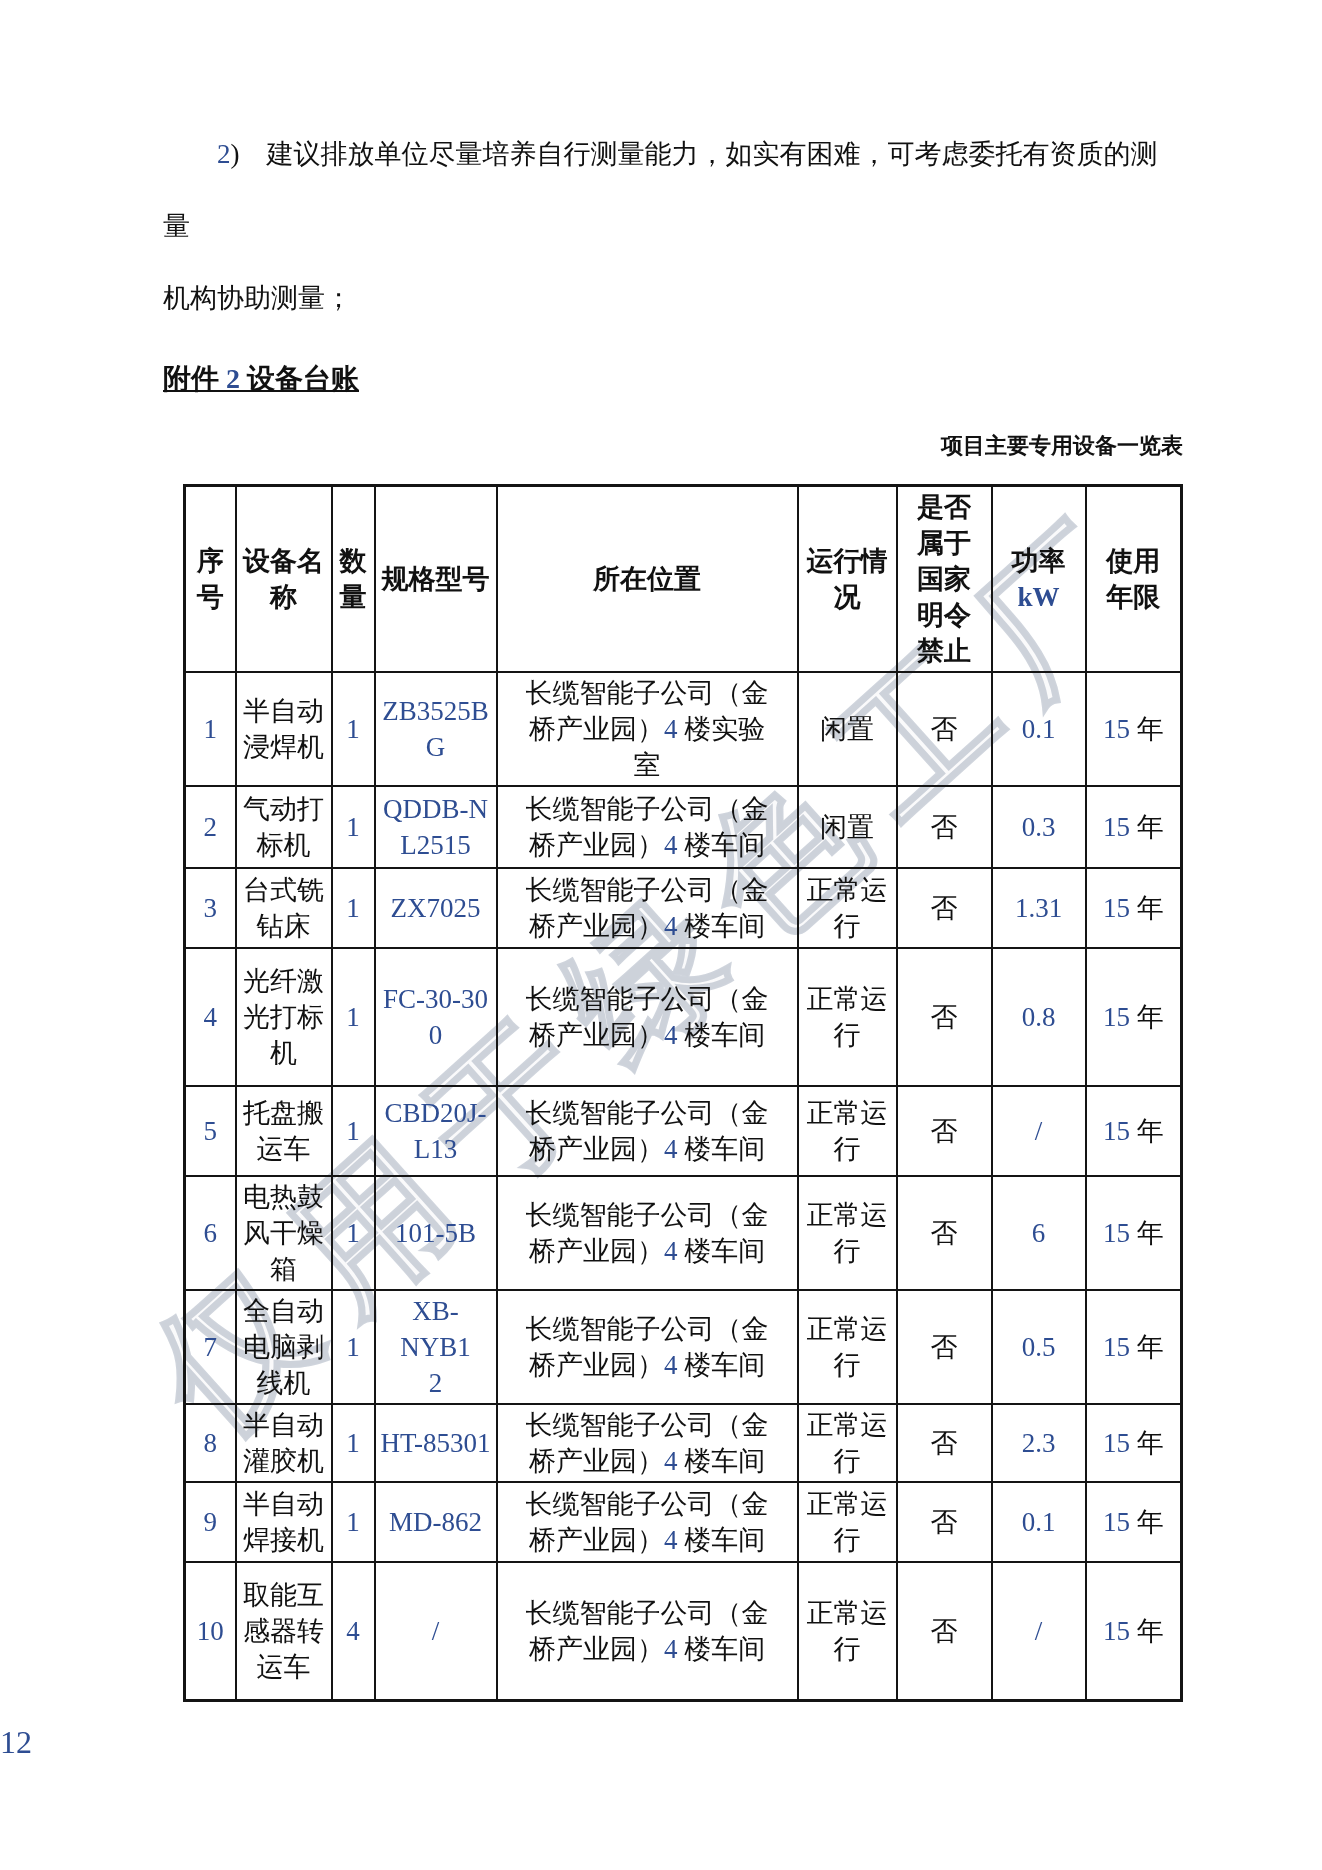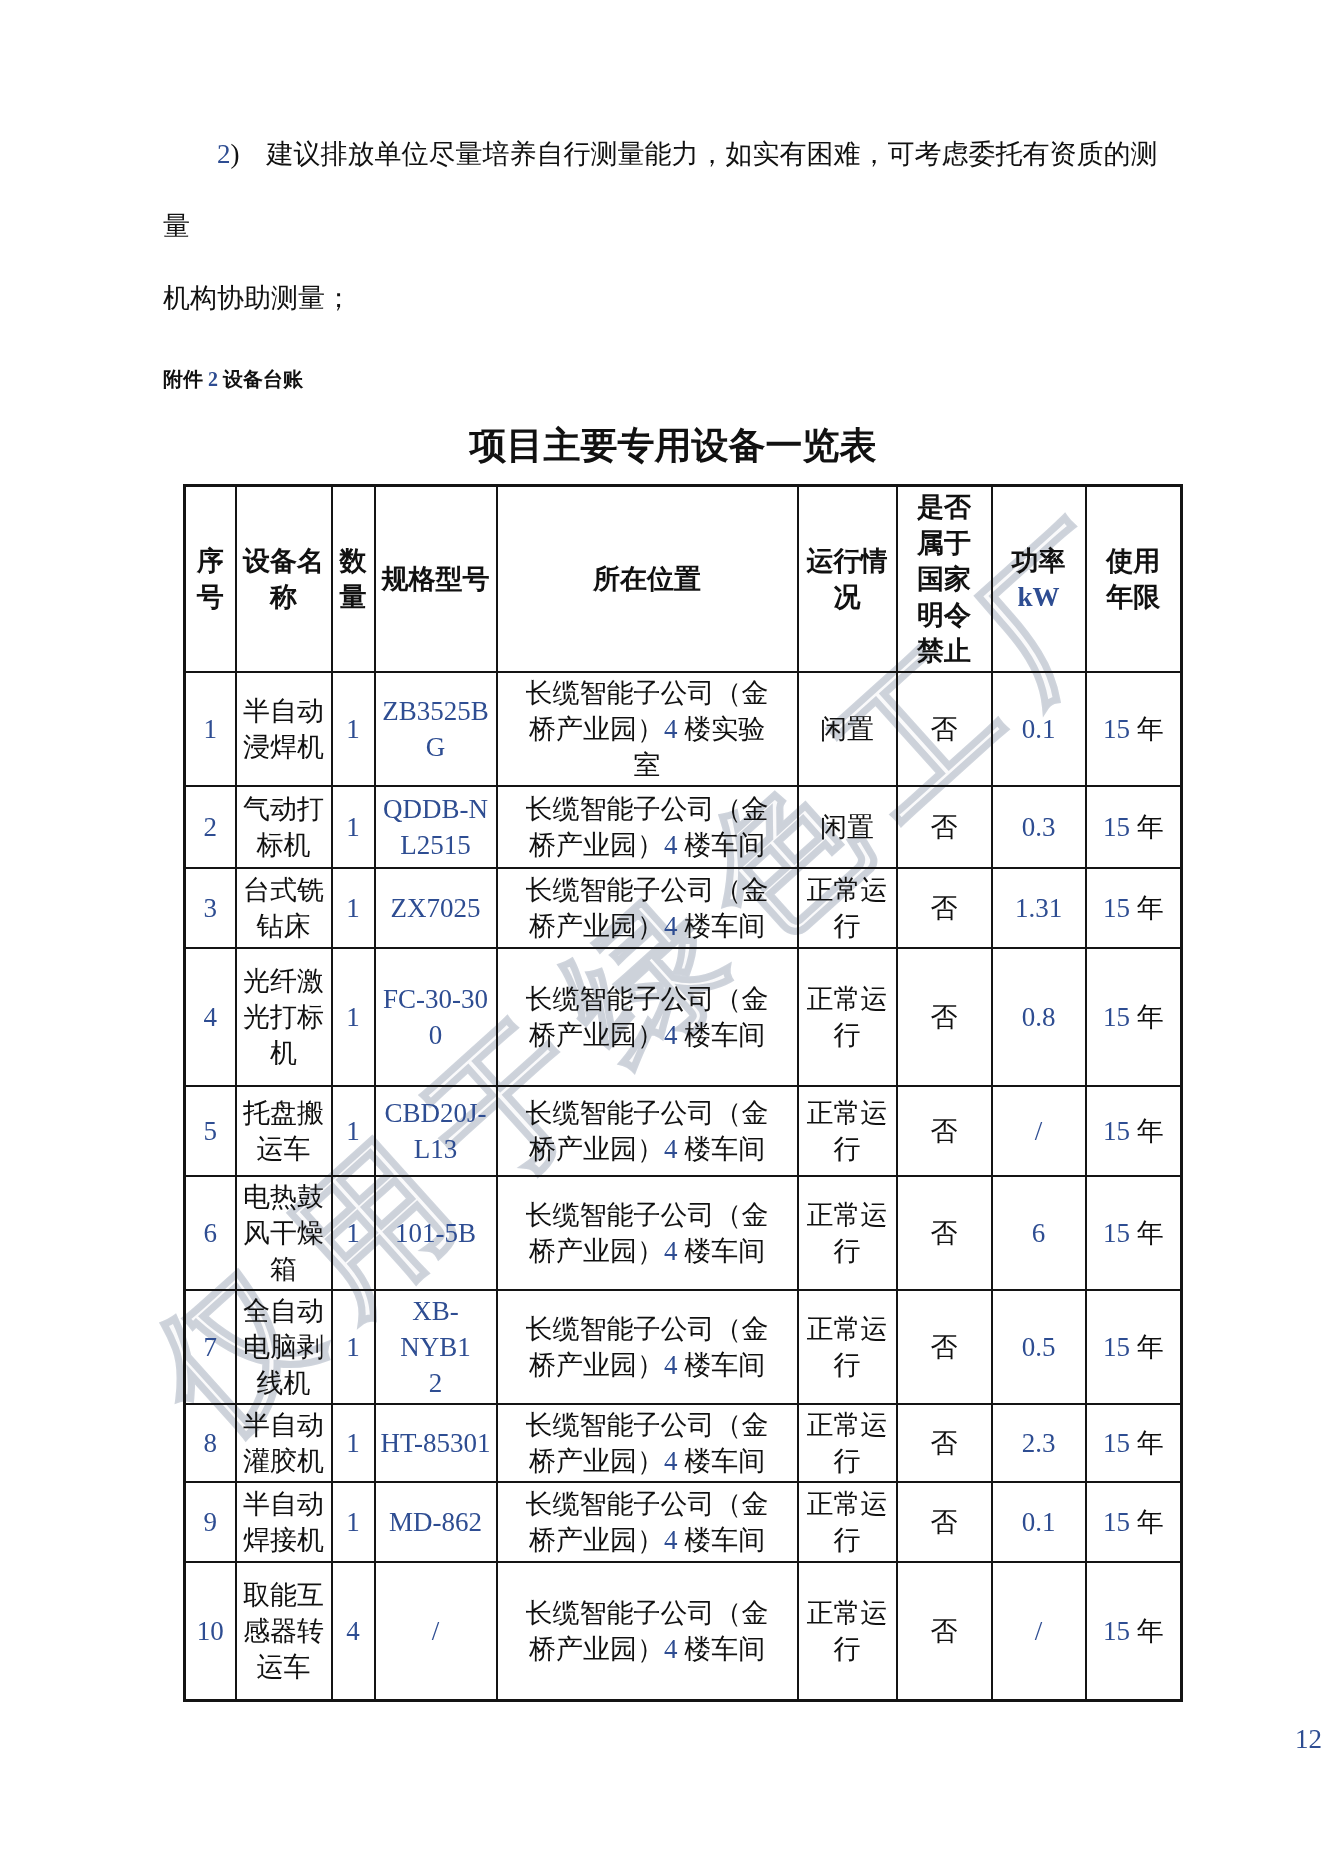--- a/index.html
+++ b/index.html
@@ -7,24 +7,24 @@
     width:1322px;height:1870px;position:relative;overflow:hidden;
     font-family:"Liberation Serif","DejaVu Serif",serif;
     color:#111;
   }
   .content{position:relative;z-index:2;padding:118px 139px 0 143px;margin-left:20px;}
   .para{
     font-size:27px;line-height:72px;margin:0;
     white-space:pre-line;text-indent:54px;
   }
   .attachment-heading{
-    font-size:20px;font-weight:bold;margin:12px 0 0 0;line-height:66px;
+    font-size:28px;font-weight:bold;margin:12px 0 0 0;line-height:66px;text-decoration:underline;
   }
   .table-title{
-    font-size:37px;font-weight:bold;text-align:center;margin:4px 0 0 0;line-height:60px;
+    font-size:22px;font-weight:bold;text-align:right;margin:4px 0 0 0;line-height:60px;
   }
   table.equip{
     border-collapse:collapse;table-layout:fixed;width:997px;
     margin:8px 0 0 20px;
   }
   table.equip td,table.equip th{
     border:2px solid #141414;
     vertical-align:middle;text-align:center;
     white-space:pre-line;
     font-size:27px;line-height:36px;
@@ -35,21 +35,21 @@
   table.equip th{font-weight:bold;}
   tr.hdr{height:170px;}
   tr.r0{height:108px;} tr.r1{height:82px;} tr.r2{height:80px;}
   tr.r3{height:138px;} tr.r4{height:90px;}  tr.r5{height:112px;}
   tr.r6{height:112px;} tr.r7{height:78px;}  tr.r8{height:80px;}
   tr.r9{height:138px;}
   td.c-spec{font-size:26px;}
   .lat{color:#2e4d92;}
   .page-number{
     position:absolute;top:1724px;left:0;width:100%;
-    text-align:right;font-size:27px;z-index:2;
+    text-align:left;font-size:32px;z-index:2;
   }
   .watermark{
     position:absolute;z-index:1;top:870px;left:-30px;width:1380px;
     text-align:center;
     transform:rotate(-42deg);
     font-size:150px;letter-spacing:34px;font-weight:bold;
     color:rgba(205,210,220,0.10);
     -webkit-text-stroke:2.5px rgba(168,177,192,0.55);
     pointer-events:none;user-select:none;white-space:nowrap;
   }

